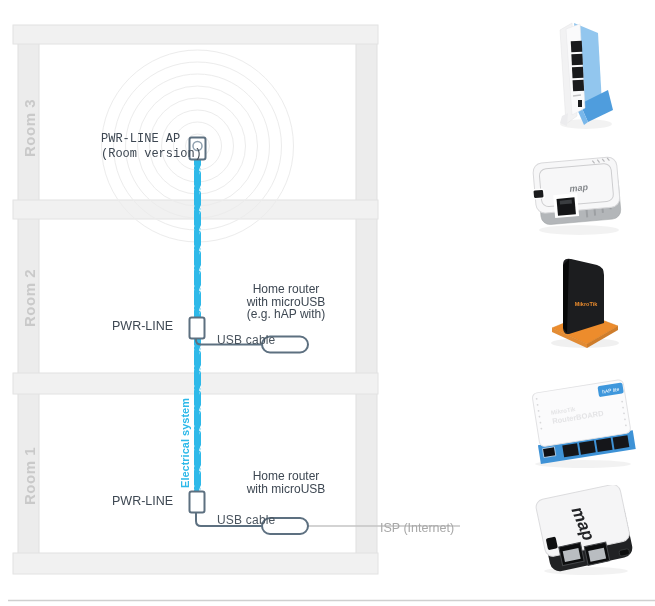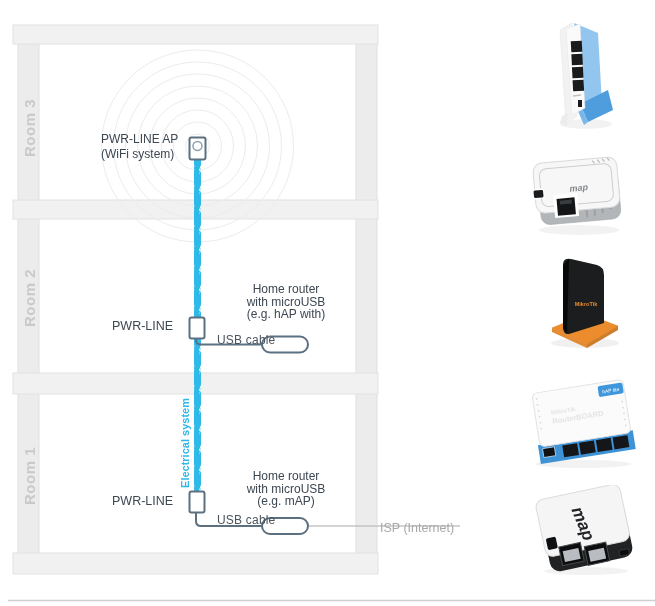--- a/index.html
+++ b/index.html
@@ -4,21 +4,21 @@
 <style>
   html,body{margin:0;padding:0;background:#ffffff;}
   .canvas{
     position:relative;width:655px;height:606px;background:#ffffff;overflow:hidden;
     font-family:"Liberation Sans",sans-serif;color:#3d4752;
   }
   .abs{position:absolute;}
   svg{display:block;}
   
   .lbl{font-size:12px;line-height:15px;color:#3d4752;white-space:nowrap;}
-  .lbl-ap{left:101px;top:132px;}
+  .lbl-ap{left:101px;top:132px;font-family:Liberation Mono, monospace;}
   .lbl-pwr2{left:112px;top:319px;font-size:12.5px;}
   .lbl-pwr1{left:112px;top:494px;font-size:12.5px;}
   .home-block{width:132px;text-align:center;font-weight:normal;font-size:12px;line-height:12.5px;color:#3d4752;}
   .home2{left:220px;top:283px;}
   .home1{left:220px;top:470px;}
   .usb-lbl{font-size:12px;color:#4a545e;letter-spacing:.2px;white-space:nowrap;}
   .usb2{left:217px;top:333px;}
   .usb1{left:217px;top:513px;}
   .isp-lbl{left:380px;top:505px;font-size:12.5px;color:#a8a8a8;white-space:nowrap;margin-top:16px;}
   .room-label{
@@ -84,36 +84,35 @@
 
     <line x1="8" y1="600.5" x2="655" y2="600.5" stroke="#cfcfcf" stroke-width="1.5"></line>
   </svg>
 
   <div class="abs room-label room3">Room 3</div>
   <div class="abs room-label room2">Room 2</div>
   <div class="abs room-label room1">Room 1</div>
 
   <div class="abs lbl lbl-ap">
     <div>PWR-LINE AP</div>
-    <div>(WiFi system)</div>
+    <div>(Room version)</div>
   </div>
 
   <div class="abs lbl lbl-pwr2">PWR-LINE</div>
   <div class="abs lbl lbl-pwr1">PWR-LINE</div>
 
   <div class="abs home-block home2">
     <div>Home router</div>
     <div>with microUSB</div>
     <div>(e.g. hAP with)</div>
   </div>
 
   <div class="abs home-block home1">
     <div>Home router</div>
     <div>with microUSB</div>
-    <div>(e.g. mAP)</div>
   </div>
 
   <div class="abs usb-lbl usb2">USB cable</div>
   <div class="abs usb-lbl usb1">USB cable</div>
 
   <div class="abs isp-lbl">ISP (Internet)</div>
 
   <div class="abs elec-label">Electrical system</div>
 
   <svg class="abs" style="left:550px;top:16px;" width="70" height="116" viewBox="0 0 70 116">

